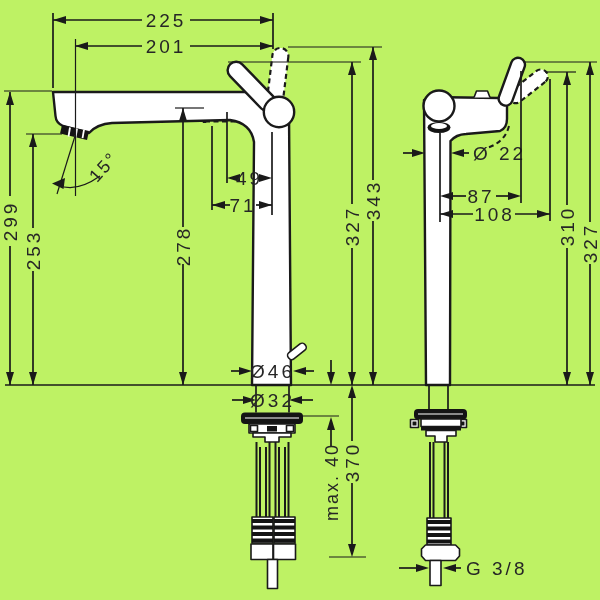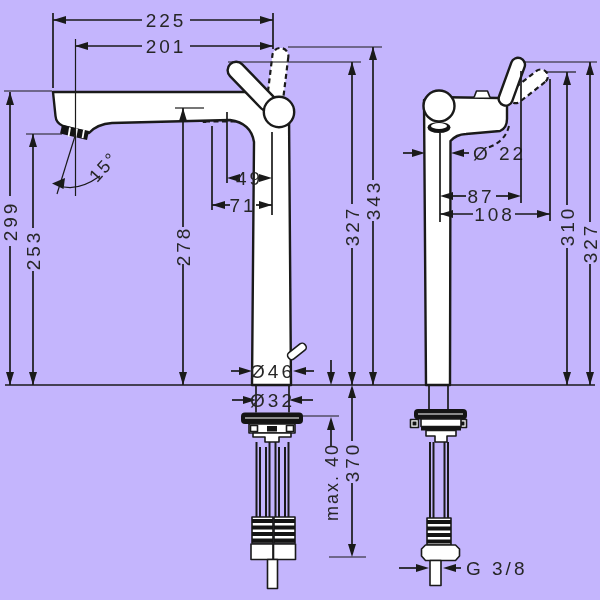--- a/index.html
+++ b/index.html
@@ -1,16 +1,16 @@
 <!DOCTYPE html>
 <html><head>
 <meta charset="utf-8">
 <style>
   html,body{margin:0;padding:0;background:#fff;}
-  .stage{width:600px;height:600px;background:#c4b5fd;position:relative;font-family:"Liberation Sans",sans-serif;}
+  .stage{width:600px;height:600px;background:#bef264;position:relative;font-family:"Liberation Sans",sans-serif;}
   svg{display:block;}
   .outline{fill:#ffffff;stroke:#1a1a1a;stroke-width:2.4;stroke-linejoin:round;stroke-linecap:round;}
   .outline-thin{fill:#ffffff;stroke:#1a1a1a;stroke-width:1.6;stroke-linejoin:round;}
   .solidfill{fill:#141414;stroke:none;}
   .dashed{fill:#ffffff;stroke:#1a1a1a;stroke-width:2.2;stroke-dasharray:5 3.5;}
   .dashline{fill:none;stroke:#1a1a1a;stroke-width:2;stroke-dasharray:5 3.5;}
   .dim{stroke:#1a1a1a;stroke-width:1.7;fill:none;}
   .thin{stroke:#1a1a1a;stroke-width:1.2;fill:none;}
   .arr{fill:#1a1a1a;stroke:none;}
   .lbl{fill:#262626;font-size:19px;letter-spacing:3px;}

